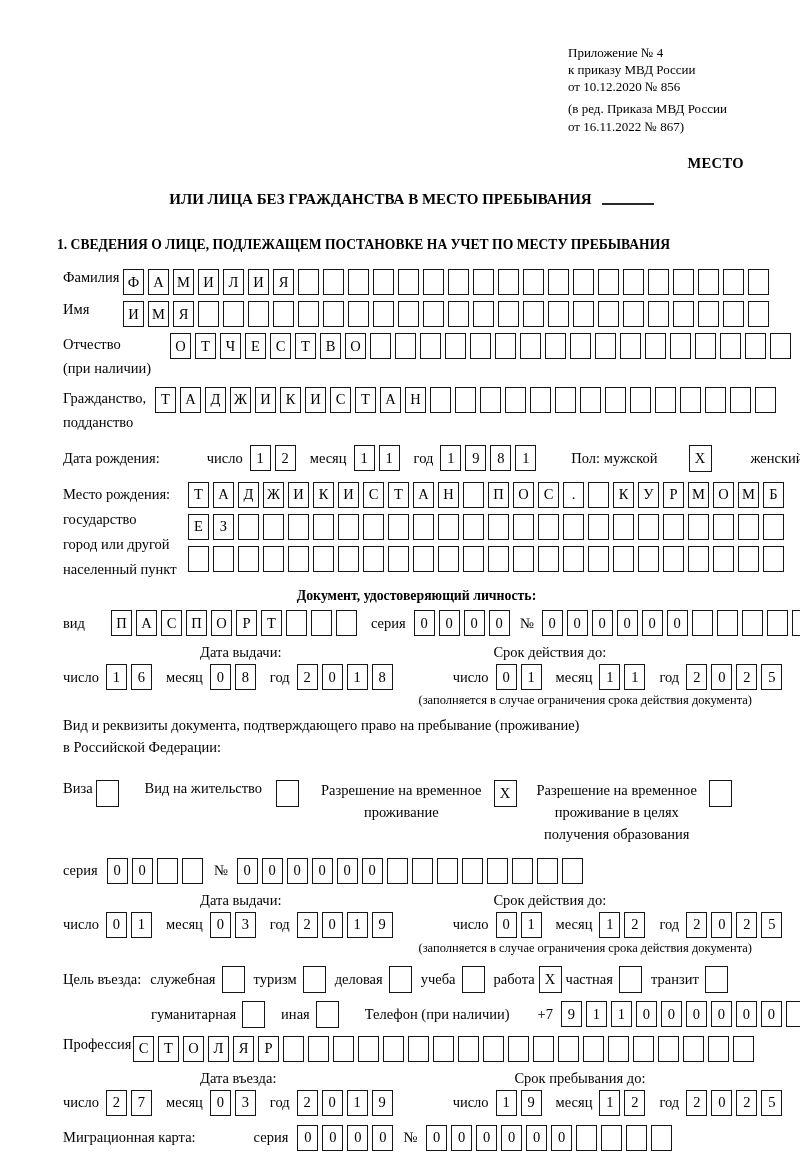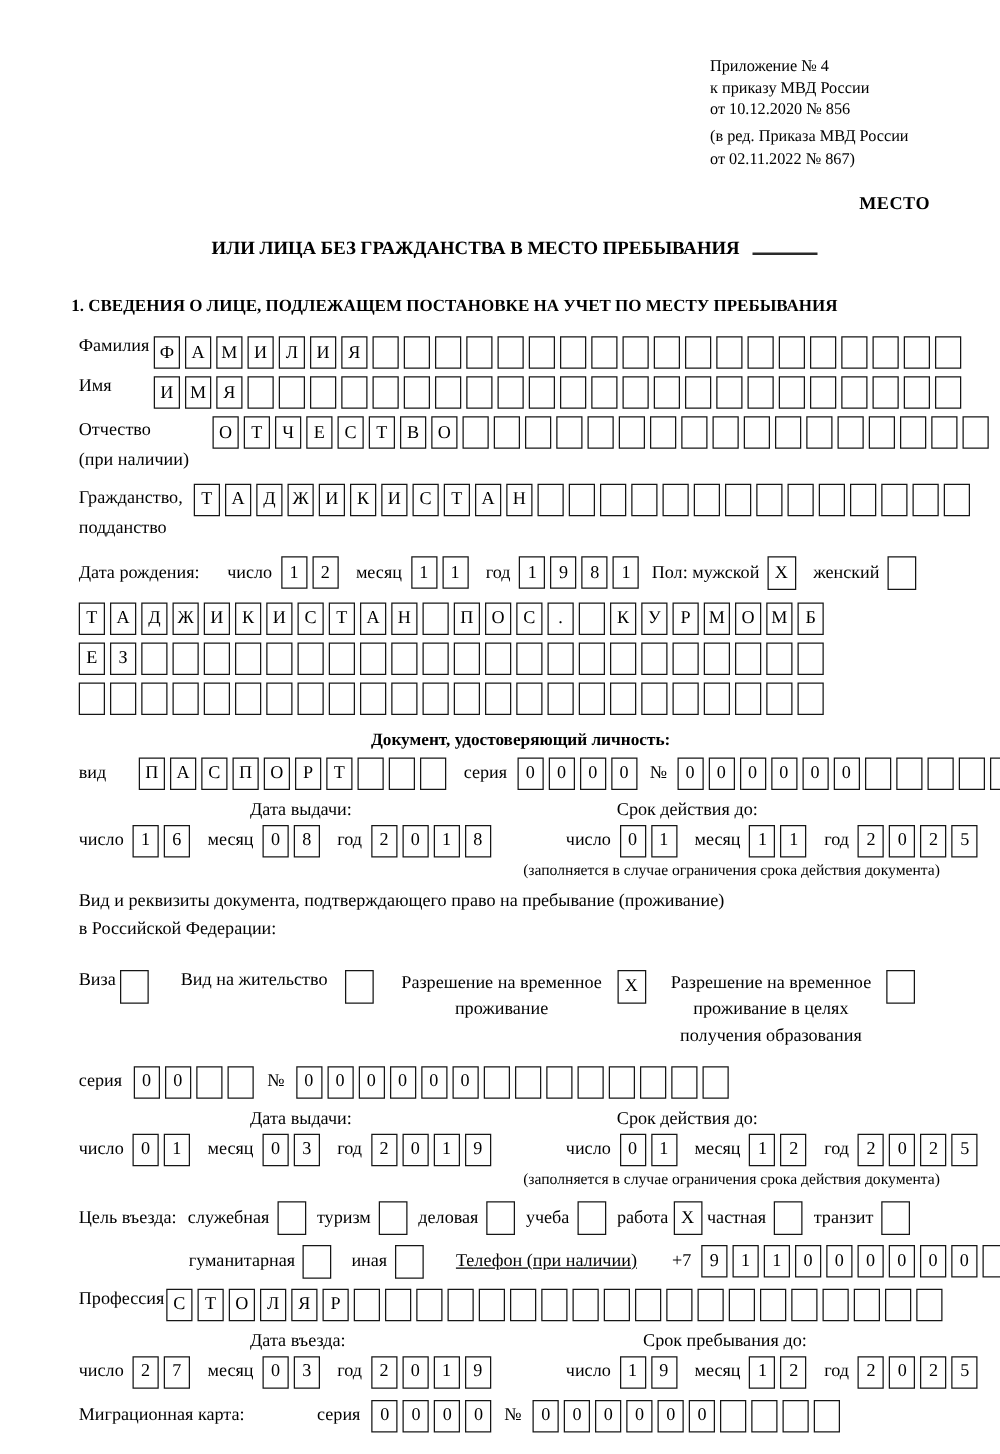--- a/index.html
+++ b/index.html
@@ -57,21 +57,21 @@
 </head>
 <body>
 
 <div class="page">
 
   <div class="hdr">
     <div>Приложение № 4</div>
     <div>к приказу МВД России</div>
     <div>от 10.12.2020 № 856</div>
     <div class="amend">(в ред. Приказа МВД России</div>
-    <div>от 02.11.2022 № 867)</div>
+    <div>от 16.11.2022 № 867)</div>
   </div>
   <div class="form-label">МЕСТО</div>
 
   <div class="title">
     <div><span>ИЛИ ЛИЦА БЕЗ ГРАЖДАНСТВА В МЕСТО ПРЕБЫВАНИЯ</span><span class="blank-line"></span></div>
   </div>
 
   <div class="sec-head">1. СВЕДЕНИЯ О ЛИЦЕ, ПОДЛЕЖАЩЕМ ПОСТАНОВКЕ НА УЧЕТ ПО МЕСТУ ПРЕБЫВАНИЯ</div>
 
   <div class="row" style="margin-top:16px;">
@@ -199,21 +199,21 @@
         <span class="cell"></span>
         <span class="cell"></span>
         <span class="cell"></span>
         <span class="cell"></span>
         <span class="cell"></span>
         <span class="cell"></span>
         <span class="cell"></span>
       </span>
   </div>
 
-  <div class="row" style="margin-top:10px; align-items:center;">
+  <div class="row" style="margin-top:10px; align-items:center;gap:25px;">
     <span class="lbl" style="margin-right:22px;">Дата рождения:</span>
     <span class="dg">
       <span class="lbl">число</span>
       <span class="cells">
           <span class="cell">1</span>
           <span class="cell">2</span>
         </span>
       <span class="lbl gap">месяц</span>
       <span class="cells">
           <span class="cell">1</span>
@@ -227,20 +227,26 @@
           <span class="cell">1</span>
         </span>
     </span>
     <span class="lbl" style="margin-left:10px;">Пол: мужской</span>
     <span class="cell checkbox">X</span>
     <span class="lbl" style="margin-left:14px;">женский</span>
     <span class="cell checkbox"></span>
   </div>
 
   <div class="row" style="margin-top:10px;">
+    <span class="w125">
+      <div>Место рождения:</div>
+      <div>государство</div>
+      <div>город или другой</div>
+      <div>населенный пункт</div>
+    </span>
     <span class="stack3">
       <div class="cells">
           <span class="cell">Т</span>
           <span class="cell">А</span>
           <span class="cell">Д</span>
           <span class="cell">Ж</span>
           <span class="cell">И</span>
           <span class="cell">К</span>
           <span class="cell">И</span>
           <span class="cell">С</span>
@@ -525,21 +531,21 @@
         <span class="lbl">транзит</span>
         <span class="cell checkbox"></span>
       </span>
   </div>
 
   <div class="row" style="margin-top:8px; align-items:center;">
     <span class="lbl" style="margin-left:88px;">гуманитарная</span>
     <span class="cell checkbox"></span>
     <span class="lbl" style="margin-left:16px;">иная</span>
     <span class="cell checkbox"></span>
-    <span class="lbl" style="margin-left:26px;text-decoration:underline;">Телефон (при наличии)</span>
+    <span class="lbl" style="margin-left:26px;">Телефон (при наличии)</span>
     <span class="lbl" style="margin:0 8px 0 28px;">+7</span>
     <span class="cells">
         <span class="cell">9</span>
         <span class="cell">1</span>
         <span class="cell">1</span>
         <span class="cell">0</span>
         <span class="cell">0</span>
         <span class="cell">0</span>
         <span class="cell">0</span>
         <span class="cell">0</span>

